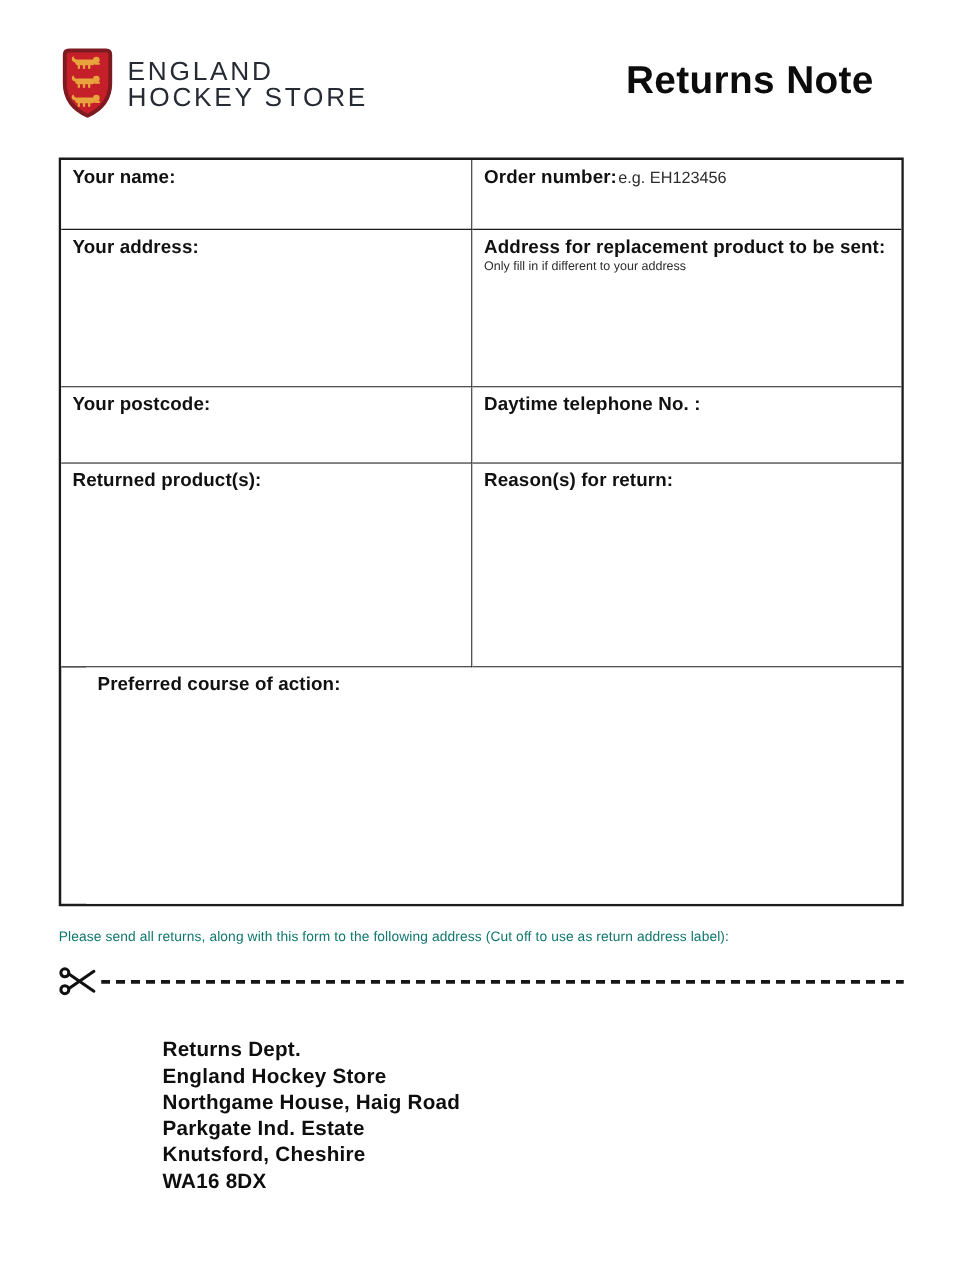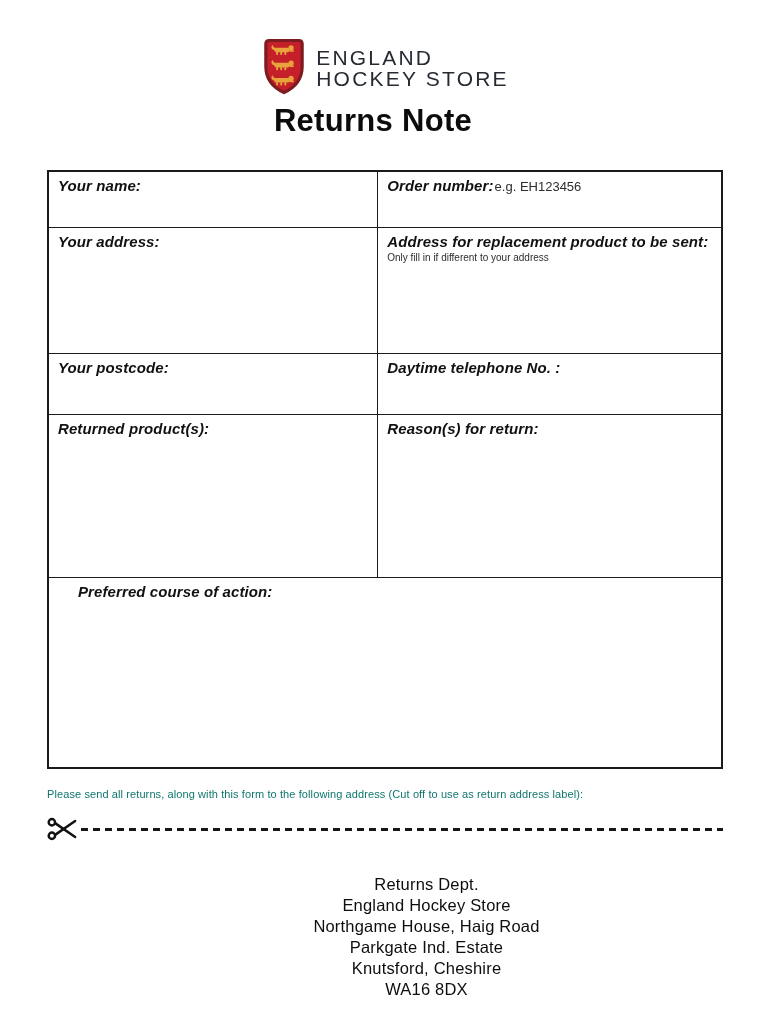--- a/index.html
+++ b/index.html
@@ -13,22 +13,21 @@
   .page {
     width: 770px; height: 1024px;
     background: #ffffff;
     padding: 38px 47px 0 47px;
   }
 
   
   .header {
     display: flex;
     justify-content: space-between;
-    align-items: center;
-    flex-direction: column;
+    align-items: flex-start;
   }
   .logo-group { display: flex; align-items: center; gap: 9px; }
   .logo-shield { width: 46px; height: 57px; display: block; }
   .logo-text {
     font-size: 21px;
     line-height: 21px;
     letter-spacing: 2.2px;
     color: #262a33;
     font-weight: 500;
     padding-top: 2px;
@@ -56,21 +55,20 @@
     border-bottom: 1.5px solid #1b1b1b;
     background: #fff;
   }
   .cell.last-col { border-right: none; }
   .cell.span-2 { grid-column: 1 / 3; border-right: none; border-bottom: none; margin-left: 20px; }
   .field-label {
     font-weight: 700;
     font-size: 15px;
     color: #111;
     letter-spacing: 0.1px;
-    font-style: italic;
   }
   .field-hint-inline {
     font-weight: 400;
     font-size: 13px;
     color: #2d2d2d;
     margin-left: 1px;
   }
   .field-hint-block {
     font-weight: 400;
     font-size: 10px;
@@ -93,26 +91,25 @@
   }
   .scissors { width: 30px; height: 24px; flex: 0 0 auto; display: block; }
   .dashes {
     flex: 1;
     height: 3px;
     margin-left: 4px;
     background: repeating-linear-gradient(90deg, #171717 0 7px, transparent 7px 12px);
   }
   .return-address {
     margin: 33px 0 0 83px;
-    font-weight: 400;
+    font-weight: 700;
     font-size: 16.5px;
     line-height: 21px;
     color: #0e0e0e;
     letter-spacing: 0.2px;
-    text-align: center;
   }
 </style>
 </head>
 <body>
 
 <div class="page">
 
   <div class="header">
     <div class="logo-group">
       <svg class="logo-shield" viewBox="0 0 46 58" xmlns="http://www.w3.org/2000/svg">

